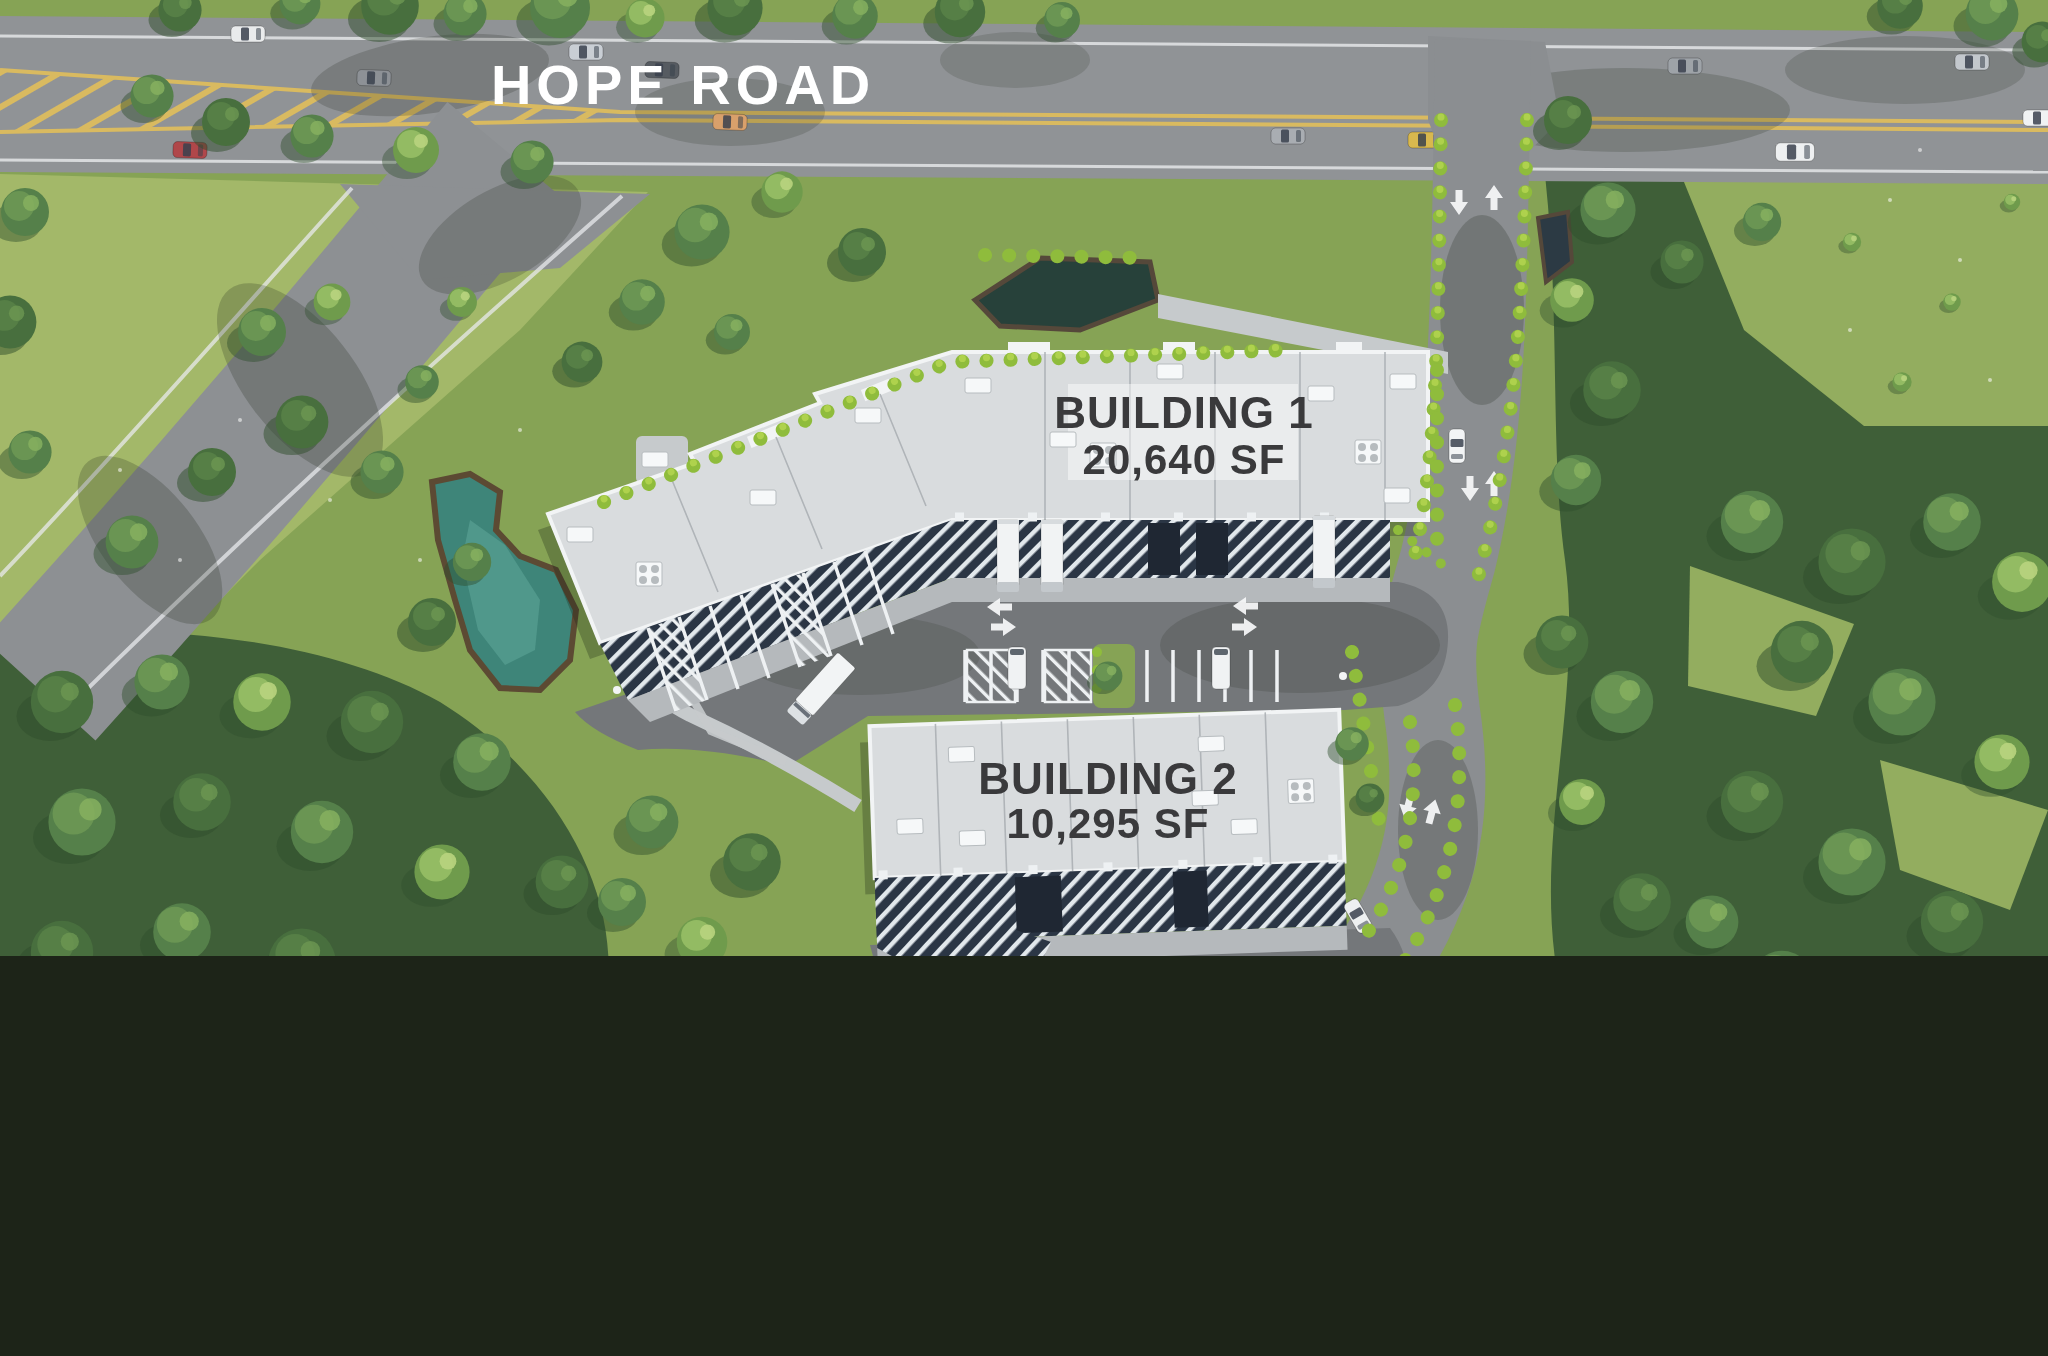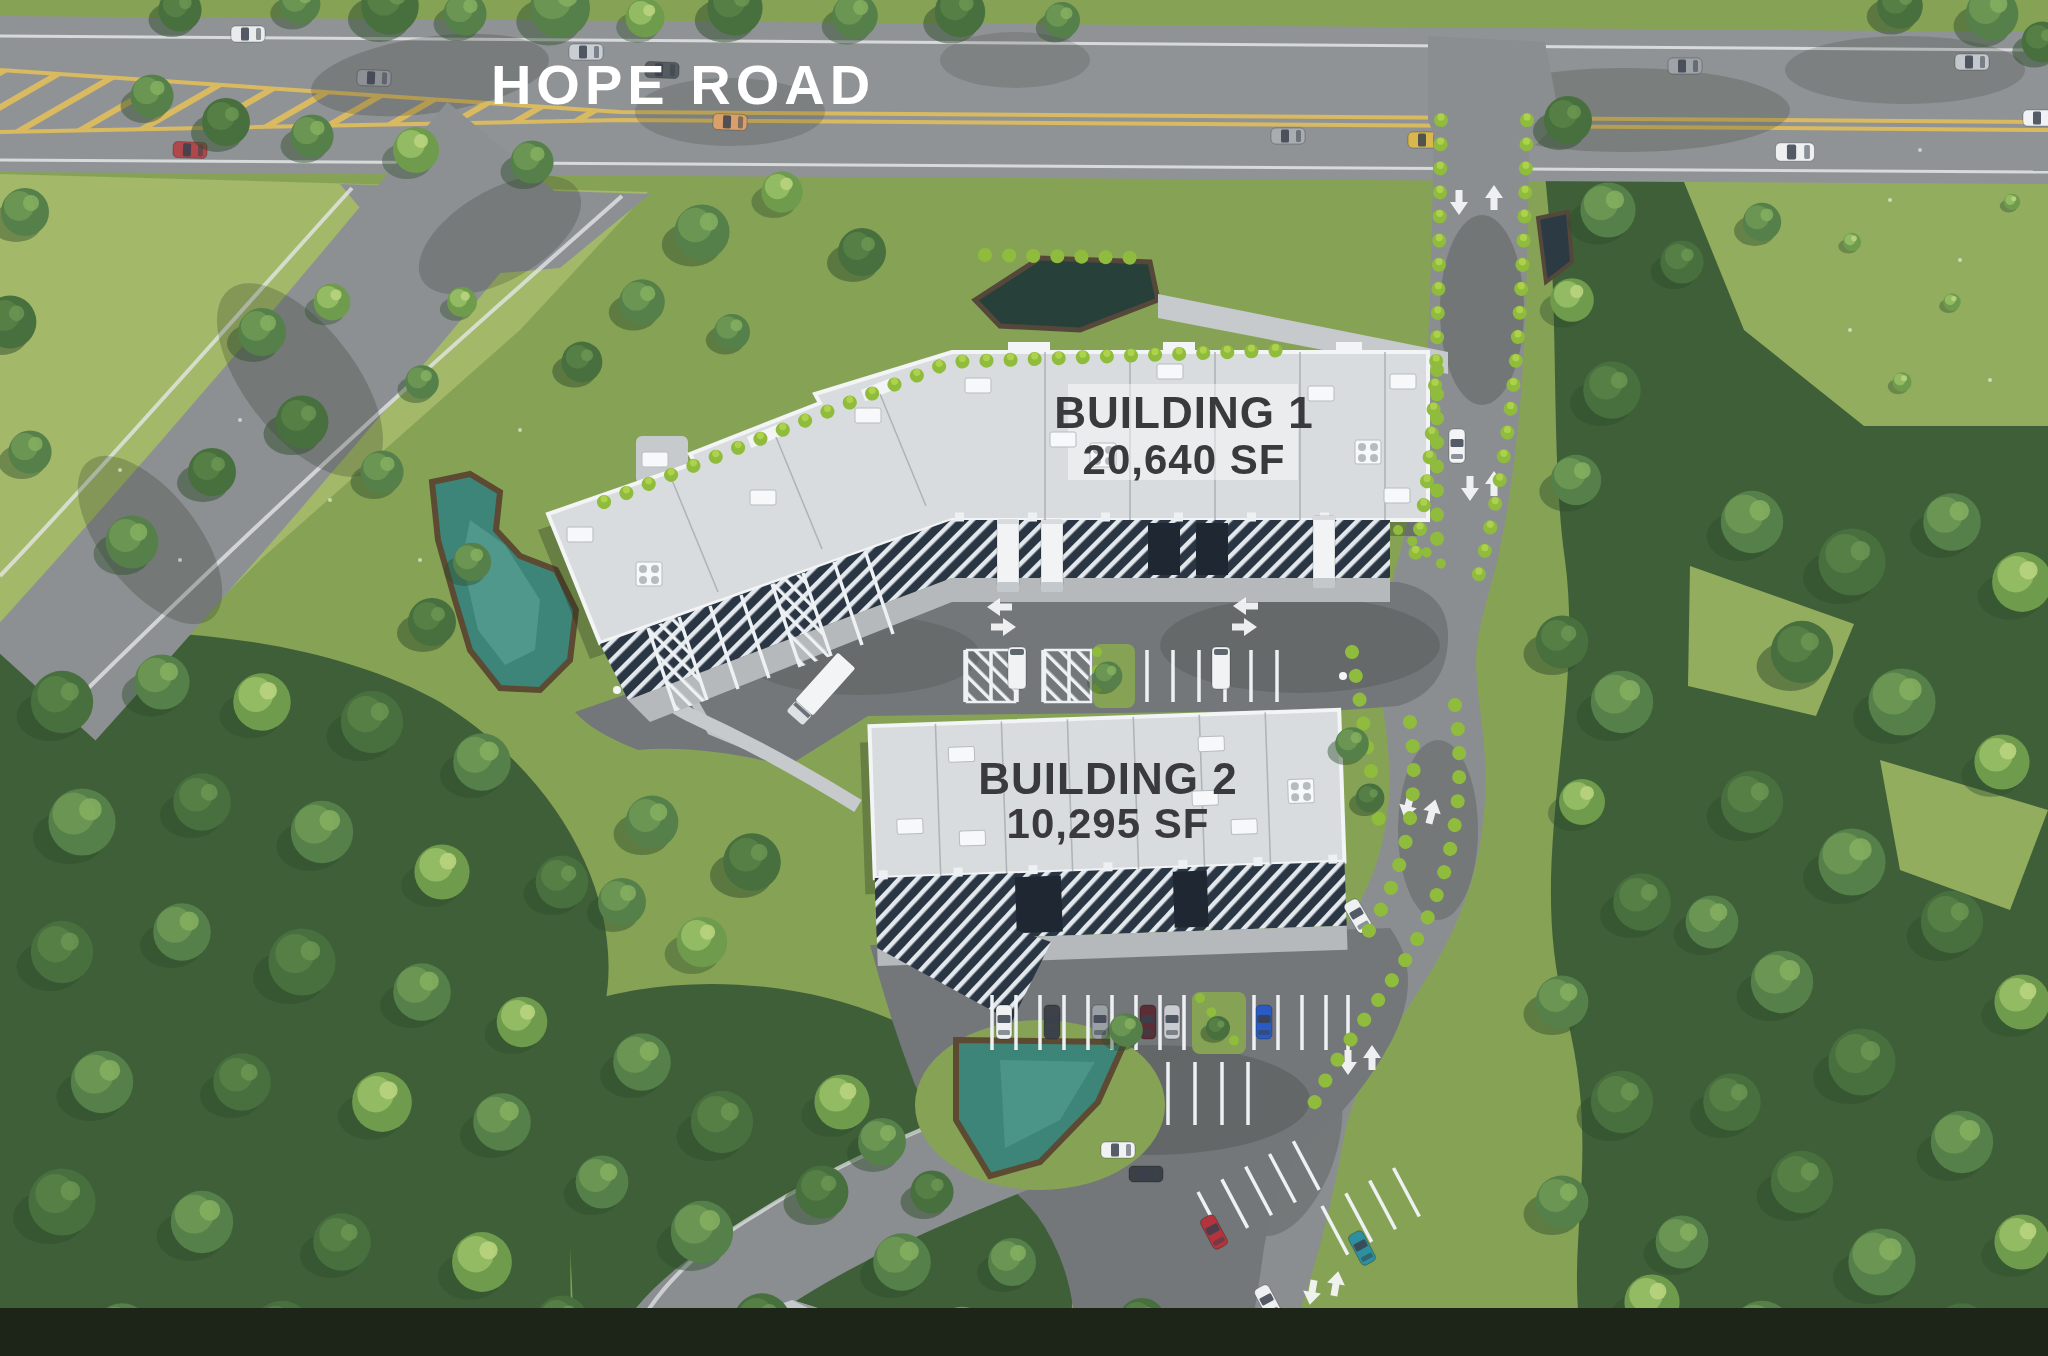--- a/index.html
+++ b/index.html
@@ -1,16 +1,16 @@
 <!DOCTYPE html>
 <html style="--grass: #86a355; --field: #a3b869; --clearing: #93ad5f; --forest: #3f5f38; --treeDark: #2f4d2c; --shrub: #8fbc3c; --road: #909396; --drive: #8b8e91; --court: #74777a; --concrete: #c6cacc; --roof: #d9dcde; --roofEdge: #f2f4f5; --canopy: #2b3645; --stripe: #e2e8ec; --pond: #3e8579; --pondDark: #27413a; --earth: #6b5236; --yellow: #d9ba60; --textDark: #3a3a3c; --white: #ffffff; --shadow: rgba(22,32,18,0.28);"><head>
 <meta charset="utf-8">
 <style>
   html,body{margin:0;padding:0;background:#1d2418;}
-  #stage{position:relative;width:2048px;height:1308px;overflow:hidden;
+  #stage{position:relative;width:2048px;height:956px;overflow:hidden;
          font-family:"Liberation Sans",sans-serif;}
   svg{display:block}
   text{font-family:"Liberation Sans","DejaVu Sans",sans-serif;}
   .roadLabel{font-size:56px;font-weight:700;letter-spacing:5px;
              fill:var(--white,#ffffff);}
   .bldgName{font-size:44px;font-weight:700;letter-spacing:1px;
             fill:var(--textDark,#3a3a3c);}
   .bldgArea{font-size:42px;font-weight:700;letter-spacing:1px;
             fill:var(--textDark,#3a3a3c);}
 </style>

